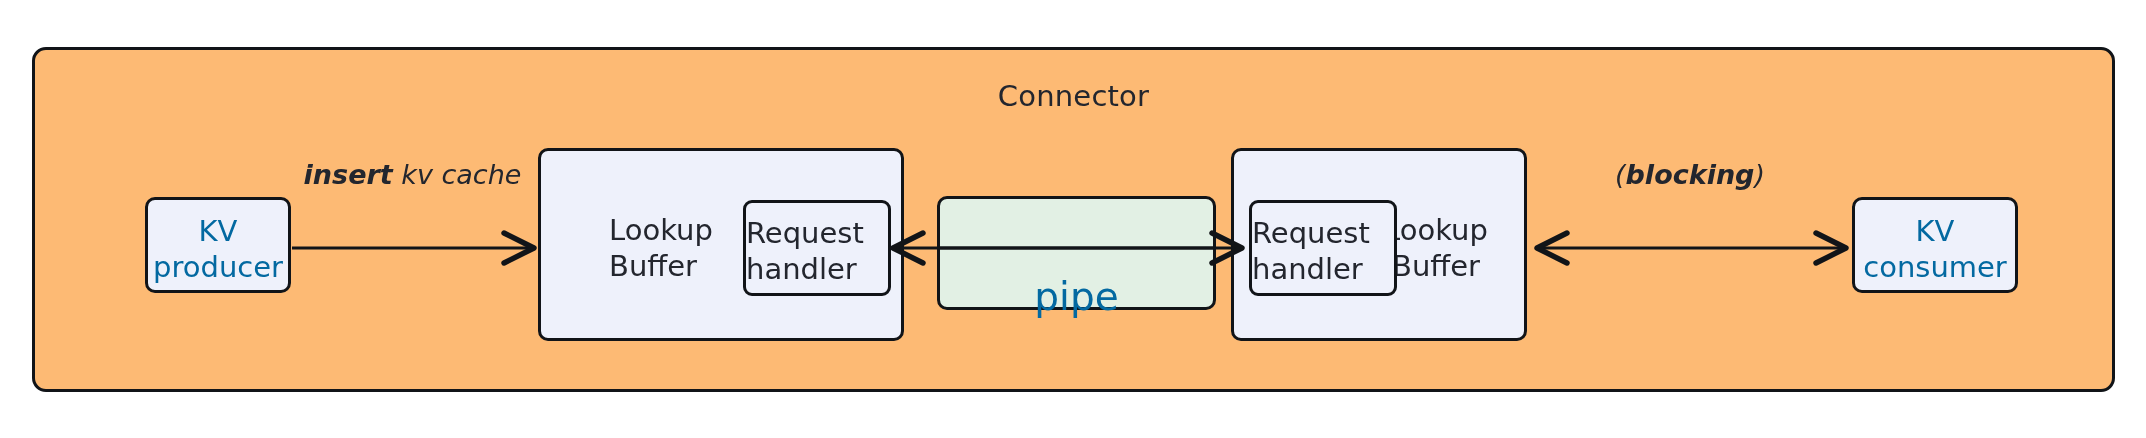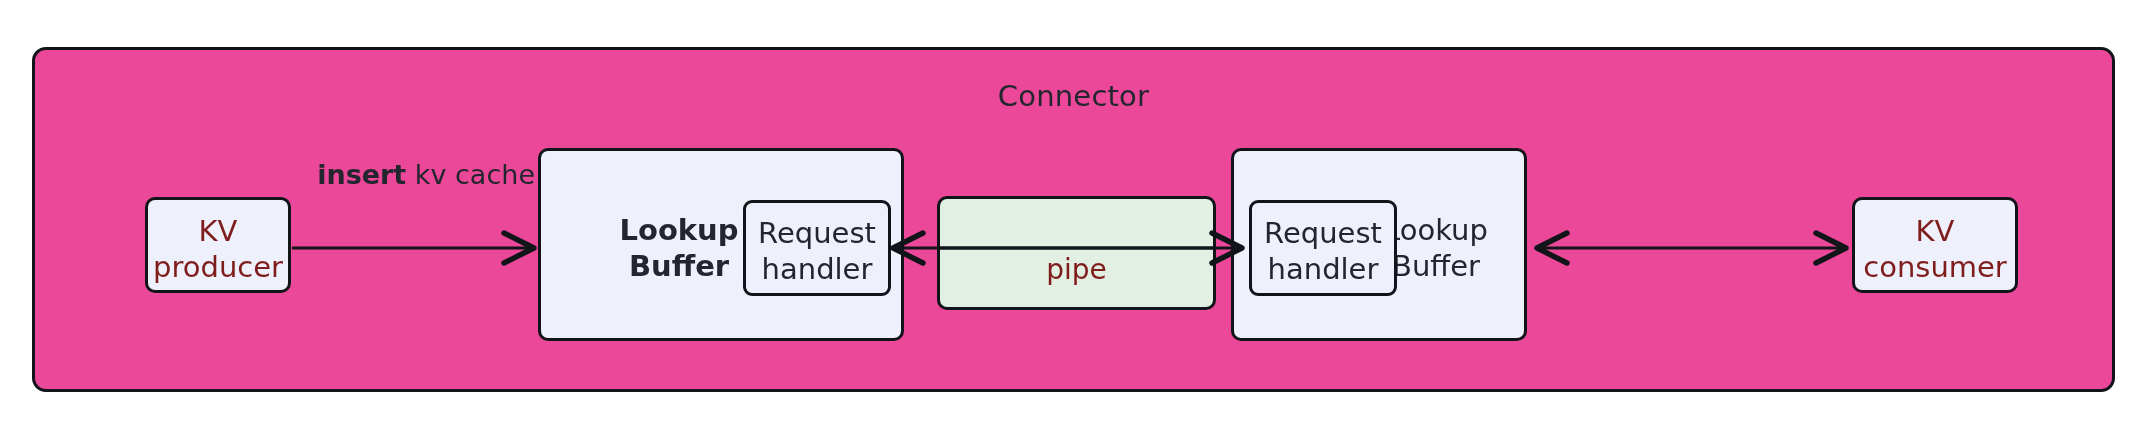--- a/index.html
+++ b/index.html
@@ -22,21 +22,21 @@
   }
 
   
   .connector-box {
     position: absolute;
     left: 32px;
     top: 47px;
     width: 2083px;
     height: 345px;
     box-sizing: border-box;
-    background: #ec4899;
+    background: #fdba74;
     border: 3px solid #111418;
     border-radius: 14px;
   }
   .connector-title {
     position: absolute;
     left: 0;
     top: 29px;
     width: 100%;
     text-align: center;
     font-size: 29px;
@@ -55,21 +55,21 @@
   .node.green {
     background: #e2f0e4;
   }
   .node-label {
     position: absolute;
     left: 0;
     width: 100%;
     text-align: center;
     font-size: 29px;
     line-height: 1.25;
-    color: #7f1d1d;
+    color: #0369a1;
     white-space: pre-line;
   }
 
   
   #kv-producer {
     left: 145px;
     top: 197px;
     width: 146px;
     height: 96px;
   }
@@ -86,28 +86,27 @@
 
   
   #lookup-buffer-left {
     left: 538px;
     top: 148px;
     width: 366px;
     height: 193px;
   }
   #lookup-buffer-left .buffer-text {
     position: absolute;
-    left: 58px;
+    left: 68px;
     top: 61px;
     width: 160px;
-    text-align: center;
-    font-size: 29px;
-    line-height: 1.25;
-    white-space: pre-line;
-    font-weight: bold;
+    text-align: left;
+    font-size: 29px;
+    line-height: 1.25;
+    white-space: pre-line;
   }
   
   #lookup-buffer-right {
     left: 1231px;
     top: 148px;
     width: 296px;
     height: 193px;
   }
   #lookup-buffer-right .buffer-text {
     position: absolute;
@@ -129,55 +128,56 @@
     border-radius: 9px;
     width: 148px;
     height: 96px;
   }
   #req-handler-left { left: 202px; top: 49px; }
   #req-handler-right { left: 15px;  top: 49px; }
   .req-handler .rh-text {
     position: absolute;
     left: 0; top: 12px;
     width: 100%;
-    text-align: center;
+    text-align: left;
     font-size: 29px;
     line-height: 1.25;
     white-space: pre-line;
   }
 
   
   #pipe {
     left: 937px;
     top: 196px;
     width: 279px;
     height: 114px;
   }
   #pipe .node-label {
-    top: 53px;
-    font-size: 28px;
+    top: 74px;
+    font-size: 39px;
   }
 
   
   #wires {
     position: absolute;
     left: 0; top: 0;
     width: 2146px;
     height: 438px;
     pointer-events: none;
   }
 
   
   .edge-label {
     position: absolute;
-    text-align: right;
+    text-align: center;
     font-size: 27px;
     line-height: 1.3;
     color: #23262e;
     white-space: nowrap;
+    font-style: italic;
   }
   .edge-label .mono-b {
     font-weight: bold;
   }
   #label-insert {
     left: 290px;
     top: 157px;
     width: 245px;
   }
   #label-drop {
@@ -246,15 +246,18 @@
     <line x1="1537" y1="248" x2="1846" y2="248" stroke="#111418" stroke-width="3" marker-start="url(#arrowStart)" marker-end="url(#arrowEnd)"></line>
   </svg>
 
   <div class="edge-label" id="label-insert">
     <div>
       <span class="mono-b">insert</span><span> kv cache</span>
     </div>
   </div>
 
   <div class="edge-label" id="label-drop">
+    <div>
+      <span>(</span><span class="mono-b">blocking</span><span>)</span>
+    </div>
   </div>
 
 </div>
 
 </body></html>

